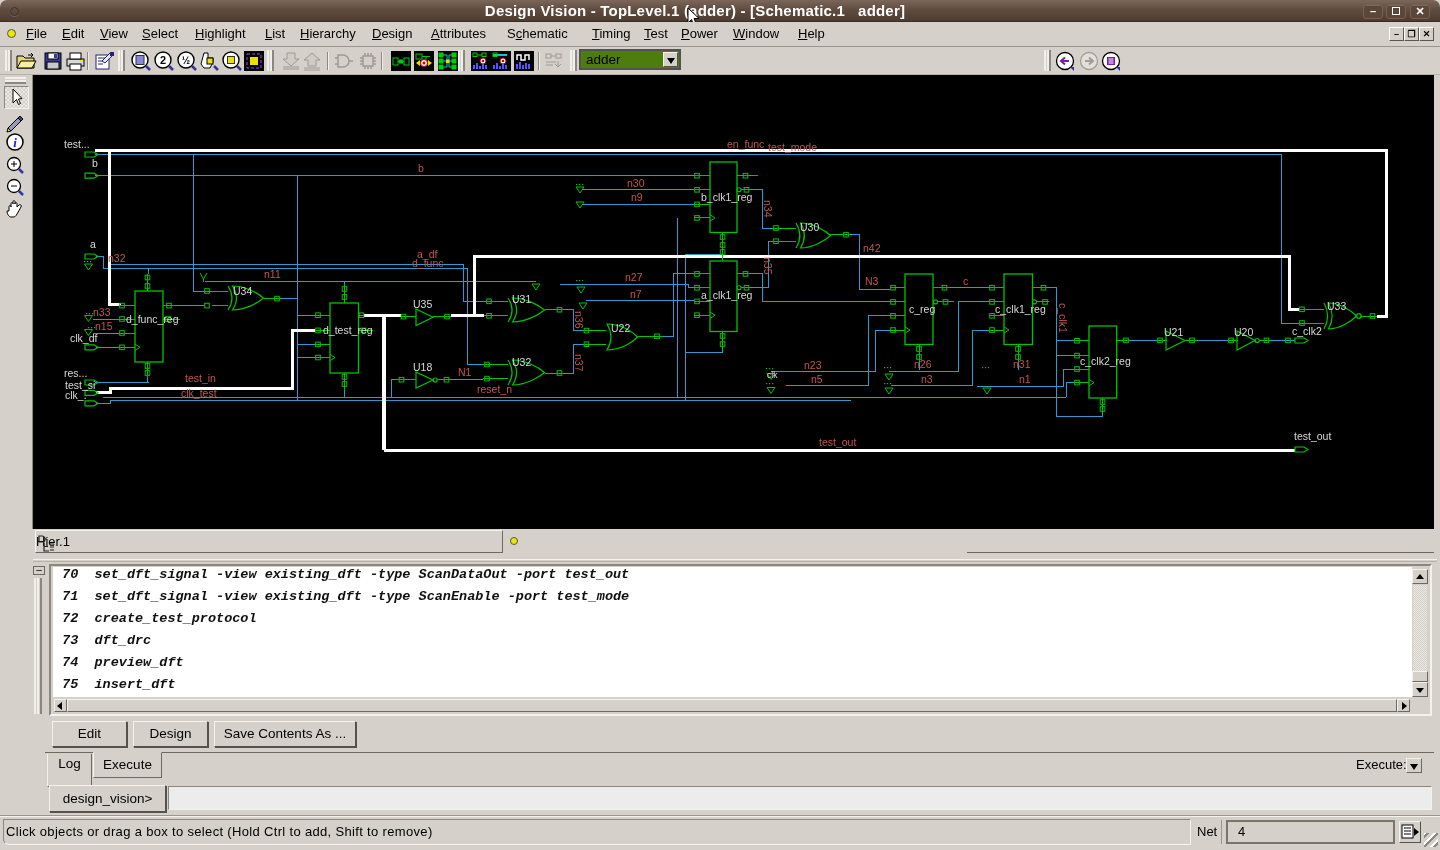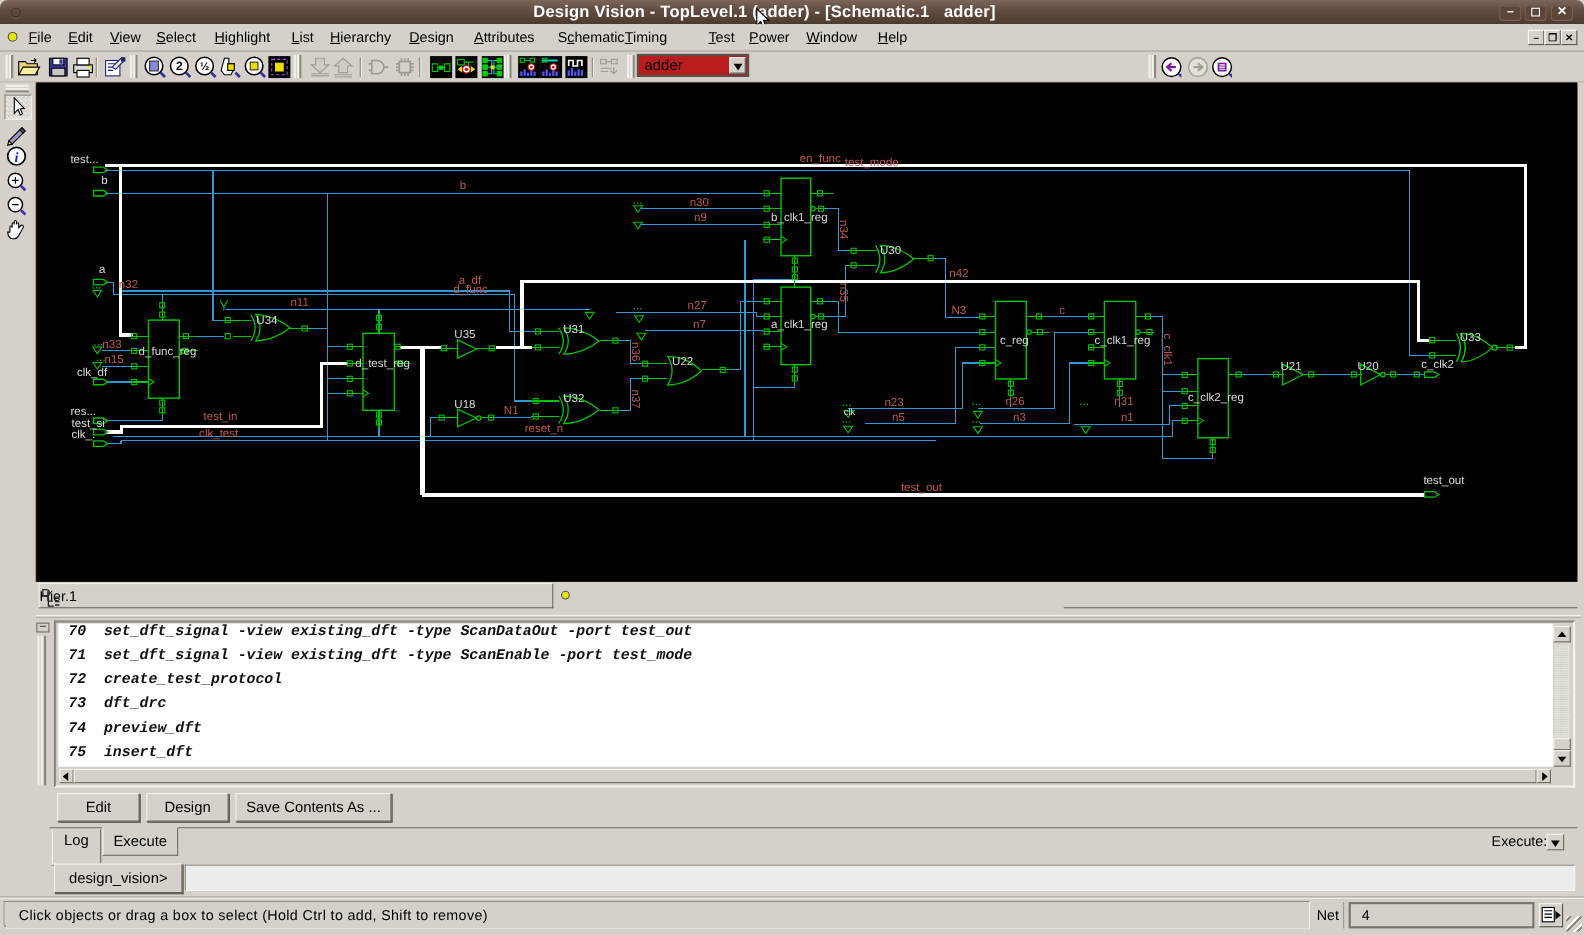--- a/index.html
+++ b/index.html
@@ -50,21 +50,21 @@
 
 .pbtn{position:absolute;height:26px;background:#d5d1ca;border:1px solid;border-color:#f4f2ec #55524b #55524b #f4f2ec;box-shadow:1px 1px 0 #55524b;font-size:13.5px;text-align:center;line-height:24px;color:#000}
 
 #btabline{left:45px;top:752px;width:1389px;height:1px;background:#f4f2ec;border-top:1px solid #6e695f}
 .btab{position:absolute;background:#d5d1ca;font-size:13.5px;text-align:center}
 
 #dvbtn{left:49px;top:785px;width:117px;height:27px;background:#d5d1ca;border:1px solid;border-color:#f4f2ec #55524b #55524b #f4f2ec;box-shadow:1px 1px 0 #55524b;font-size:13.5px;line-height:25px;text-align:center}
 #dvinput{left:168px;top:786px;width:1264px;height:24px;background:#ececec;border:1px solid;border-color:#8d887d #f4f2ec #f4f2ec #8d887d}
 
 #statussep{left:0;top:815px;width:1440px;height:2px;border-top:1px solid #9b968c;border-bottom:1px solid #f4f2ec}
-#statmsg{left:3px;top:819px;width:1188px;height:26px;border:1px solid;border-color:#8d887d #f4f2ec #f4f2ec #8d887d;font-size:13px;letter-spacing:.33px;line-height:24px;padding-left:13px;border-radius:0 0 0 6px}
+#statmsg{left:3px;top:819px;width:1188px;height:26px;border:1px solid;border-color:#8d887d #f4f2ec #f4f2ec #8d887d;font-size:13px;letter-spacing:.33px;line-height:24px;padding-left:2px;border-radius:0 0 0 6px}
 #netlbl{left:1197px;top:819px;font-size:13px;line-height:26px}
 #netbox{left:1226px;top:820px;width:169px;height:24px;background:#d5d1ca;border:2px solid #7b766c;font-size:13px;line-height:20px;padding-left:10px}
 #netbtn{left:1399px;top:821px;width:22px;height:22px;border:1px solid;border-color:#f4f2ec #55524b #55524b #f4f2ec;background:#d5d1ca}
 #grip2{right:2px;bottom:3px;width:14px;height:14px;background:repeating-linear-gradient(135deg,#fff 0 2px,#8d887d 2px 4px,#d5d1ca 4px 7px)}
 </style></head>
 <body>
 <div id="title" class="abs">
     <div class="txt" style="width:1390px">Design Vision - TopLevel.1 (adder) - [Schematic.1&nbsp;&nbsp; adder]</div>
   </div>
 <div id="ticon" class="abs"></div>
@@ -78,21 +78,21 @@
 <span class="mi" style="left:26px"><span class="u">F</span>ile</span>
 <span class="mi" style="left:62px"><span class="u">E</span>dit</span>
 <span class="mi" style="left:100px"><span class="u">V</span>iew</span>
 <span class="mi" style="left:142px"><span class="u">S</span>elect</span>
 <span class="mi" style="left:195px"><span class="u">H</span>ighlight</span>
 <span class="mi" style="left:265px"><span class="u">L</span>ist</span>
 <span class="mi" style="left:300px"><span class="u">H</span>ierarchy</span>
 <span class="mi" style="left:372px"><span class="u">D</span>esign</span>
 <span class="mi" style="left:431px"><span class="u">A</span>ttributes</span>
 <span class="mi" style="left:507px">S<span class="u">c</span>hematic</span>
-<span class="mi" style="left:568px"><span class="u">T</span>iming</span>
+<span class="mi" style="left:592px"><span class="u">T</span>iming</span>
 <span class="mi" style="left:644px"><span class="u">T</span>est</span>
 <span class="mi" style="left:681px"><span class="u">P</span>ower</span>
 <span class="mi" style="left:733px"><span class="u">W</span>indow</span>
 <span class="mi" style="left:798px"><span class="u">H</span>elp</span>
 </div>
 <div id="appdot" class="abs"></div>
 <div class="mdib abs" style="left:1389px">–</div>
 <div class="mdib abs" style="left:1404px">❐</div>
 <div class="mdib abs" style="left:1419px">✕</div>
 <div id="toolbar" class="abs">
@@ -257,21 +257,21 @@
 <div class="tsep abs" style="left:538px"></div>
 <svg class="ticn abs" style="left:543px" width="22" height="22" viewBox="0 0 22 22">
       <g stroke="#9e9a91" fill="none">
         <rect x="3" y="4" width="5" height="4"></rect>
         <rect x="13" y="4" width="5" height="4"></rect>
         <path d="M8,6 h5 M3,12 h10 M3,15 h7"></path>
         <path d="M15,11 v6 m-3,-3 l3,3 3,-3"></path>
       </g>
     </svg>
 <div class="grip abs" style="left:570px"></div>
-<div class="abs" style="left:579px;top:2px;width:102px;height:21px;border:2px solid #55524b;background:#b91c1c">
+<div class="abs" style="left:579px;top:2px;width:102px;height:21px;border:2px solid #55524b;background:#4d7c0f">
       <span style="position:absolute;left:5px;top:1px;font-size:13.5px">adder</span>
       <span class="abs" style="right:1px;top:1px;width:15px;height:15px;background:#d5d1ca;border:1px solid;border-color:#f4f2ec #55524b #55524b #f4f2ec">
         <span style="position:absolute;left:3px;top:5px;border:4.5px solid transparent;border-top:6px solid #000;border-bottom:0"></span>
       </span>
     </div>
 <div class="grip abs" style="left:1044px"></div>
 <svg class="ticn abs" style="left:1054px" width="22" height="22" viewBox="0 0 22 22">
       <circle cx="11" cy="11" r="8.5" fill="#fff" stroke="#000" stroke-width="1.3"></circle>
       <path d="M15,11 H8 M11,7.5 L7,11 l4,3.5" stroke="#7a1fa2" stroke-width="2" fill="none"></path>
       <path d="M16,17 l4,0 -0,4 Z" fill="#33339e"></path>

